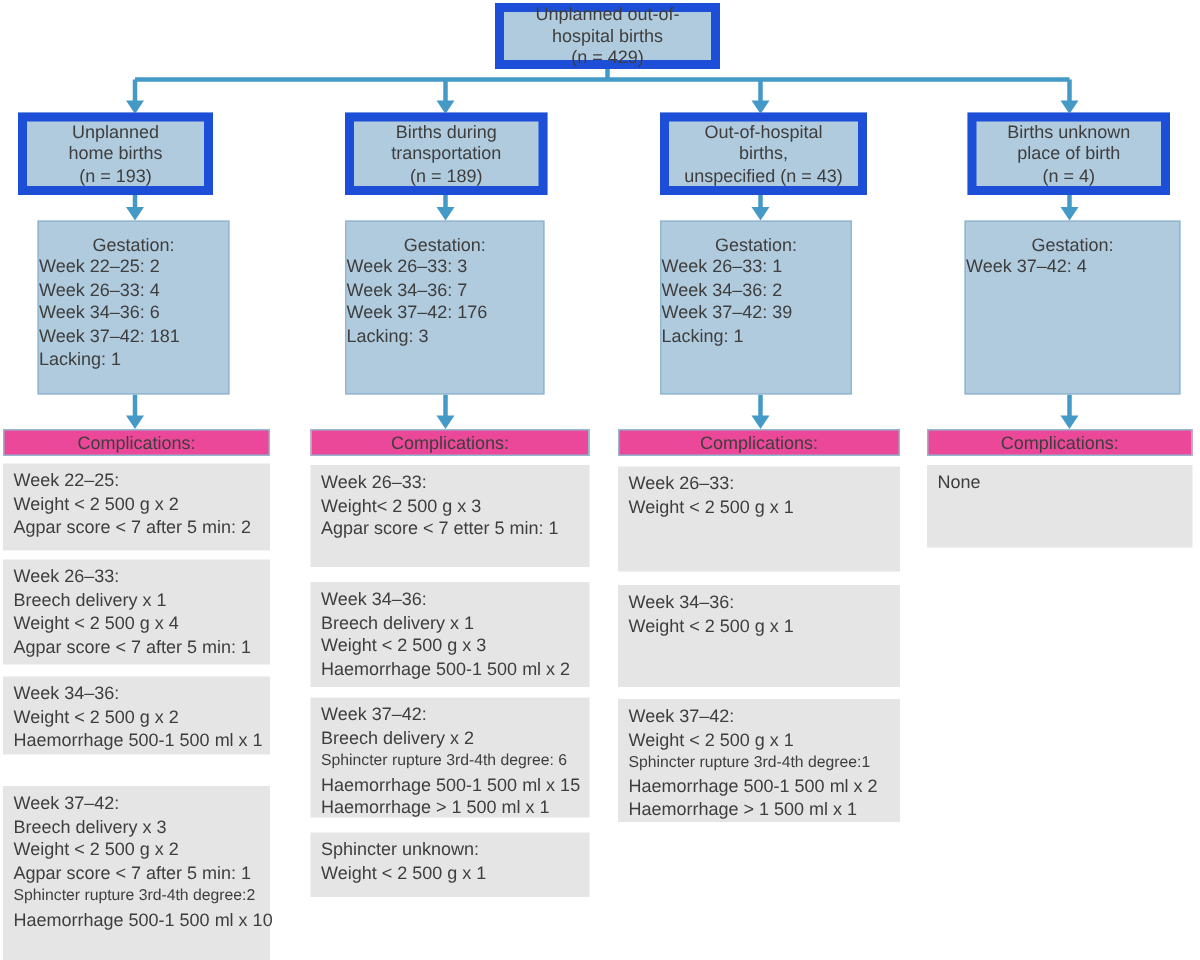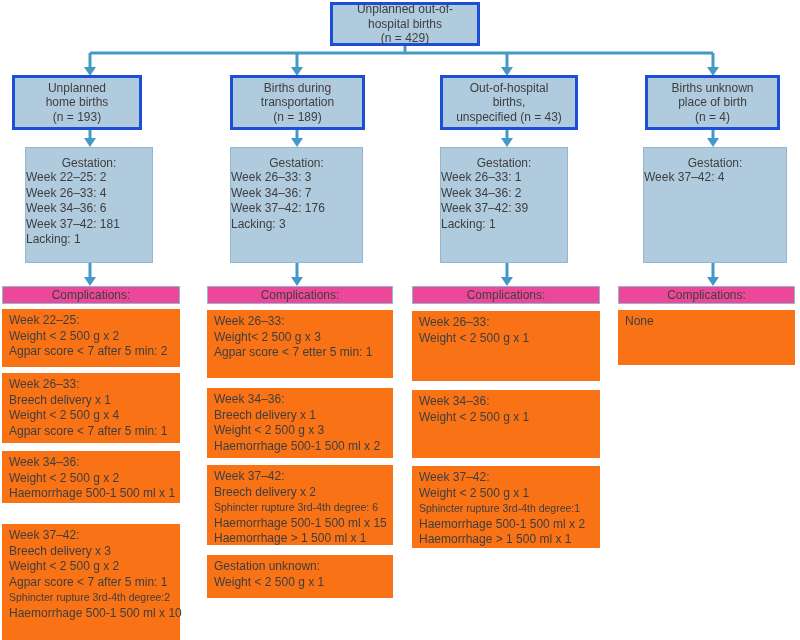--- a/index.html
+++ b/index.html
@@ -2,21 +2,21 @@
 <html><head>
 <meta charset="utf-8">
 <style>
   html,body{margin:0;padding:0;background:#fff;}
   .stage{
     position:relative;width:800px;height:640px;background:#ffffff;overflow:hidden;
     font-family:"Liberation Sans","DejaVu Sans",sans-serif;color:#3e3e3e;
   }
   .stage *{box-sizing:border-box;}
   .box{
-    position:absolute;background:#b0cbde;border:3px solid #1d4ed8;
+    position:absolute;background:#b0cbde;border:6px solid #1d4ed8;
     display:flex;align-items:center;justify-content:center;
     text-align:center;white-space:pre-line;font-size:12px;line-height:14.5px;
   }
   .rootbox{left:330px;top:2px;width:150px;height:44px;}
   .branch{top:75px;height:55px;}
   .c0 .branch{left:12px;width:130px;}
   .c1 .branch{left:230px;width:135px;}
   .c2 .branch{left:440px;width:138px;}
   .c3 .branch{left:645px;width:135px;}
   .gest{
@@ -33,21 +33,21 @@
   .chead{
     position:absolute;background:#ec4899;border:1px solid #93b7d0;
     top:286px;height:18px;display:flex;align-items:center;justify-content:center;
     font-size:12px;
   }
   .c0 .chead{left:2px;width:178px;}
   .c1 .chead{left:207px;width:186px;}
   .c2 .chead{left:412px;width:188px;}
   .c3 .chead{left:618px;width:177px;}
   .block{
-    position:absolute;background:#f97316;
+    position:absolute;background:#e5e5e5;
     padding:4px 4px 0 7px;font-size:12px;
   }
   .bline{line-height:15.5px;white-space:nowrap;}
   .bline.small{font-size:10.5px;}
   .connectors{position:absolute;left:0;top:0;pointer-events:none;}
 </style>
 </head>
 <body>
 
 <div class="stage">
@@ -156,21 +156,21 @@
         <div class="bline">Haemorrhage 500-1 500 ml x 2</div>
       </div>
       <div class="block" style="left: 207px; width: 186px; top: 465px; height: 80px;">
         <div class="bline">Week 37–42:</div>
         <div class="bline">Breech delivery x 2</div>
         <div class="bline small">Sphincter rupture 3rd-4th degree: 6</div>
         <div class="bline">Haemorrhage 500-1 500 ml x 15</div>
         <div class="bline">Haemorrhage &gt; 1 500 ml x 1</div>
       </div>
       <div class="block" style="left: 207px; width: 186px; top: 555px; height: 43px;">
-        <div class="bline">Gestation unknown:</div>
+        <div class="bline">Sphincter unknown:</div>
         <div class="bline">Weight &lt; 2 500 g x 1</div>
       </div>
     </section>
 
   <section class="col c2">
     <div class="box branch">Out-of-hospital
 births,
 unspecified (n = 43)</div>
     <div class="gest">
       <div class="gest-title">Gestation:</div>

